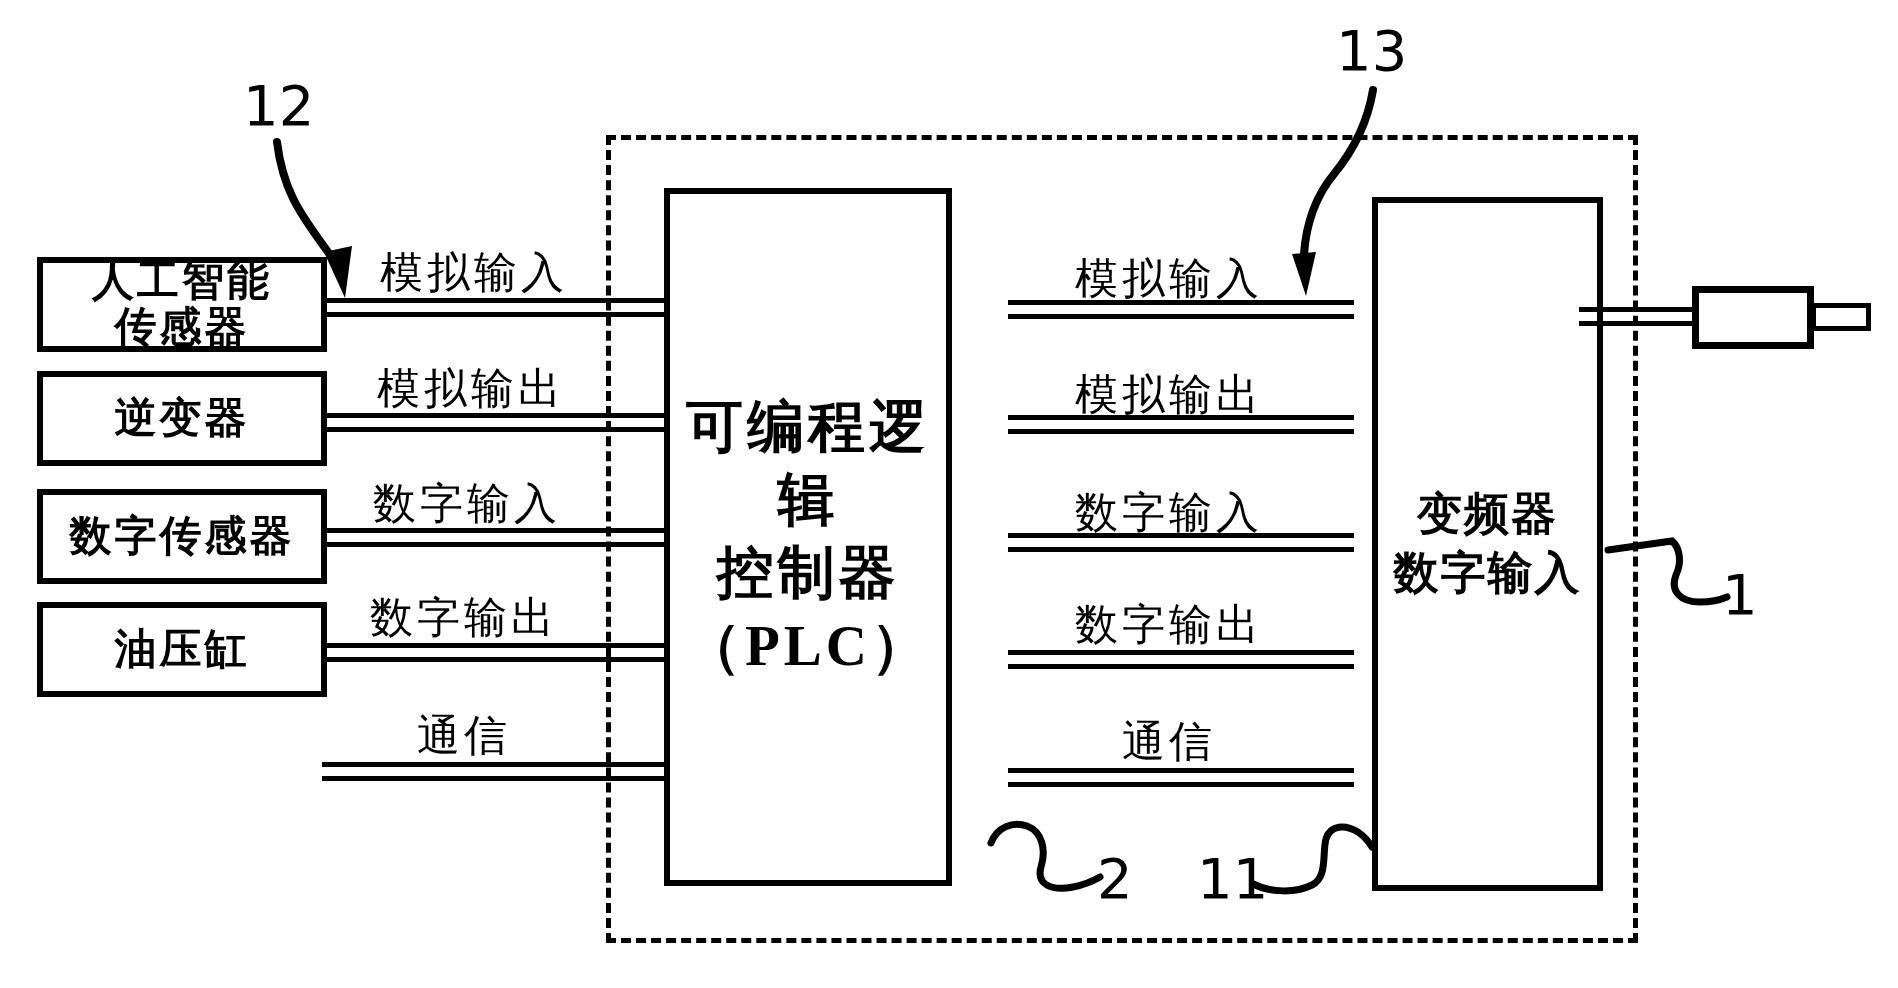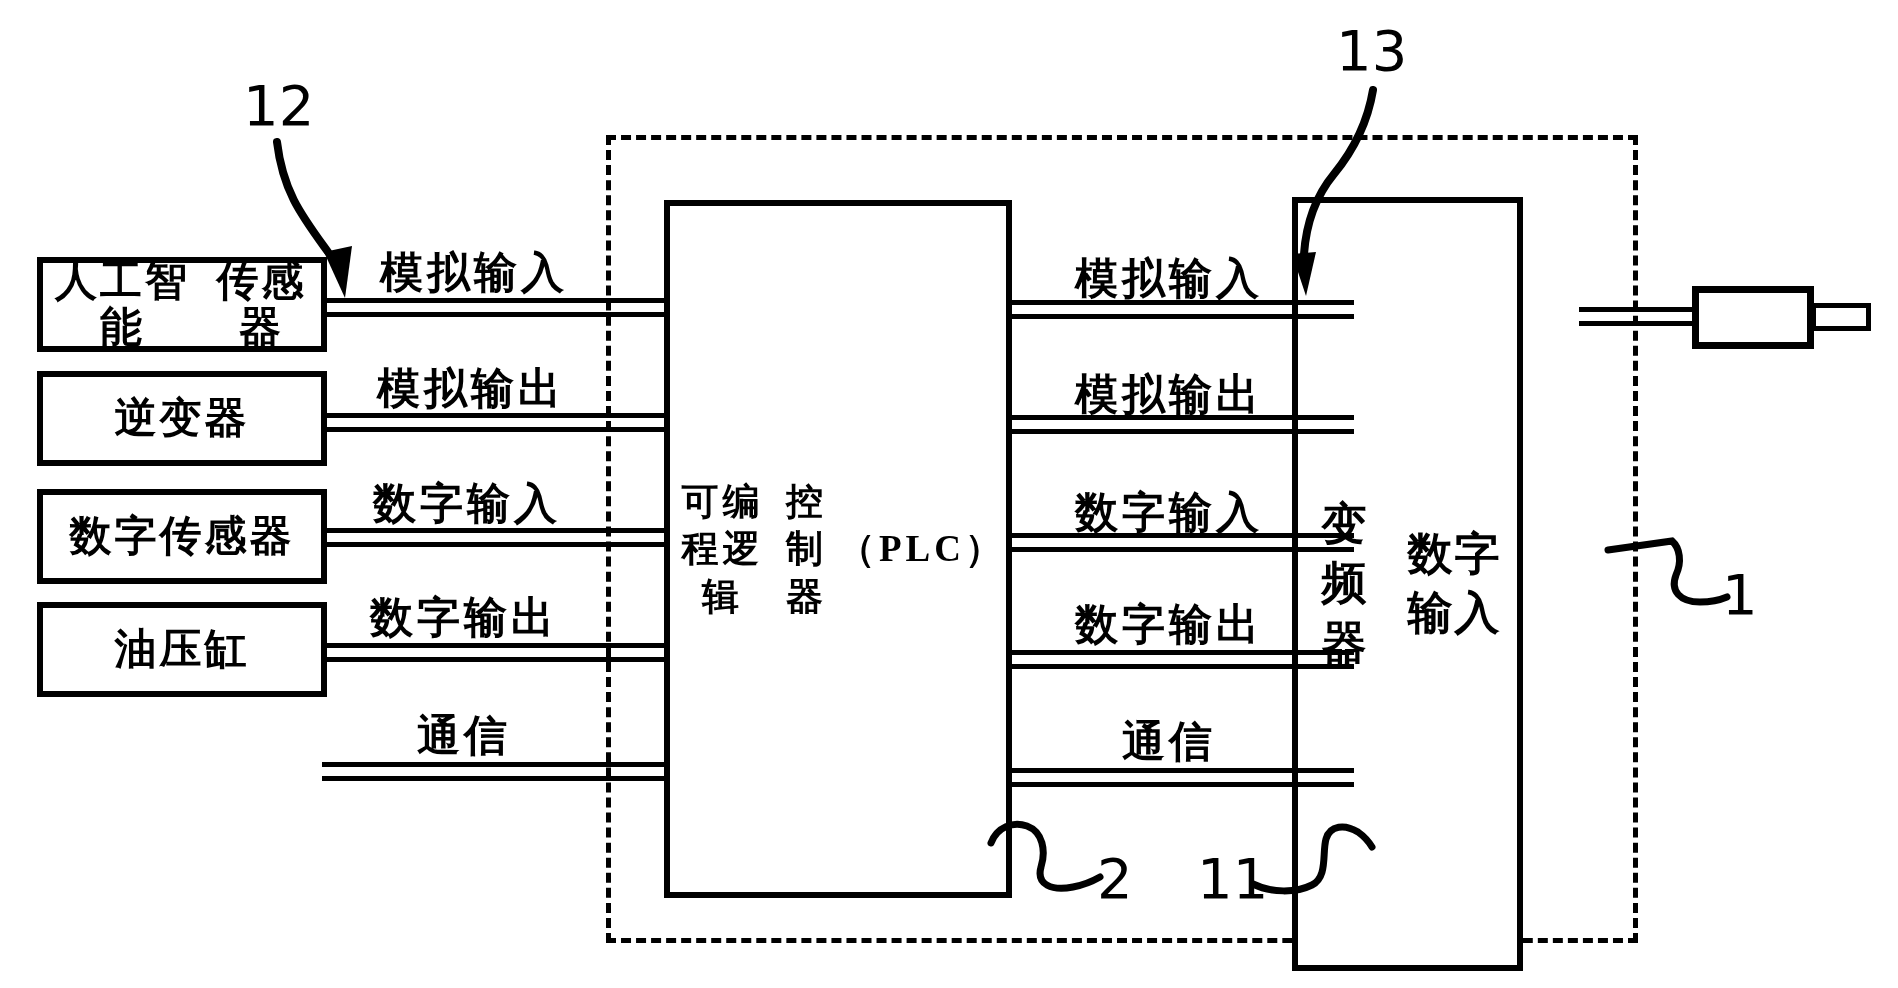--- a/index.html
+++ b/index.html
@@ -2,36 +2,36 @@
 <html><head>
 <meta charset="utf-8">
 <style>
   html,body{margin:0;padding:0;background:#fff}
   .stage{
     position:relative;width:1898px;height:988px;background:#fff;overflow:hidden;
     font-family:"Liberation Serif","DejaVu Serif",serif;color:#000;
   }
   .box{
     position:absolute;border:6px solid #000;background:#fff;box-sizing:border-box;
-    display:flex;flex-direction:row;align-items:center;justify-content:center;
+    display:flex;flex-direction:column;align-items:center;justify-content:center;
     text-align:center;font-weight:bold;
   }
   .src{left:37px;width:290px;height:95px;font-size:42px;letter-spacing:3px;line-height:1.08}
-  .plc{left:664px;top:200px;width:348px;height:698px;font-size:37px;letter-spacing:4px;line-height:1.28}
-  .inv{left:1292px;top:197px;width:231px;height:774px;font-size:45px;letter-spacing:2px;line-height:1.32}
+  .plc{left:664px;top:188px;width:288px;height:698px;font-size:57px;letter-spacing:4px;line-height:1.28}
+  .inv{left:1372px;top:197px;width:231px;height:694px;font-size:45px;letter-spacing:2px;line-height:1.32}
   .outer{
     position:absolute;left:606px;top:135px;width:1032px;height:808px;
     border:5px dashed #000;box-sizing:border-box;background:transparent;
   }
   .dline{
     position:absolute;height:9px;box-sizing:content-box;
     border-top:5px solid #000;border-bottom:5px solid #000;
   }
   .clabel{
-    position:absolute;font-size:43px;font-weight:bold;letter-spacing:4px;white-space:nowrap;
+    position:absolute;font-size:43px;font-weight:normal;letter-spacing:4px;white-space:nowrap;
   }
   .num{
     position:absolute;font-family:"DejaVu Sans","Liberation Sans",sans-serif;
     font-size:56px;font-weight:normal;white-space:nowrap;
   }
   .conn{position:absolute;left:1692px;top:286px;width:122px;height:63px;border:7px solid #000;box-sizing:border-box;background:#fff}
   .conntail{position:absolute;left:1811px;top:303px;width:60px;height:28px;border:5px solid #000;box-sizing:border-box;background:#fff}
   .overlay{position:absolute;left:0;top:0;pointer-events:none}
 </style>
 </head>

